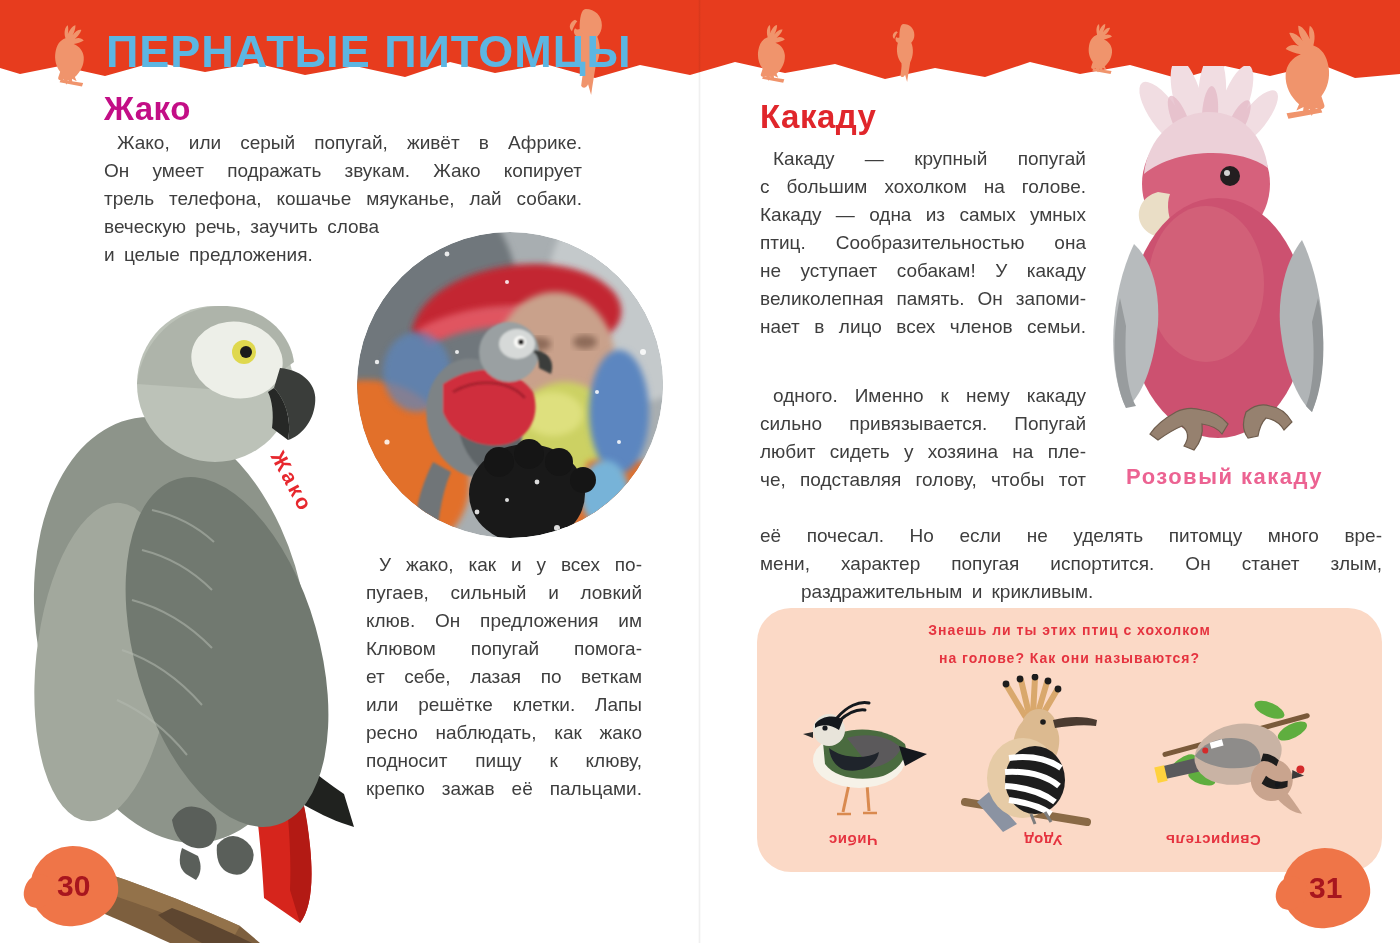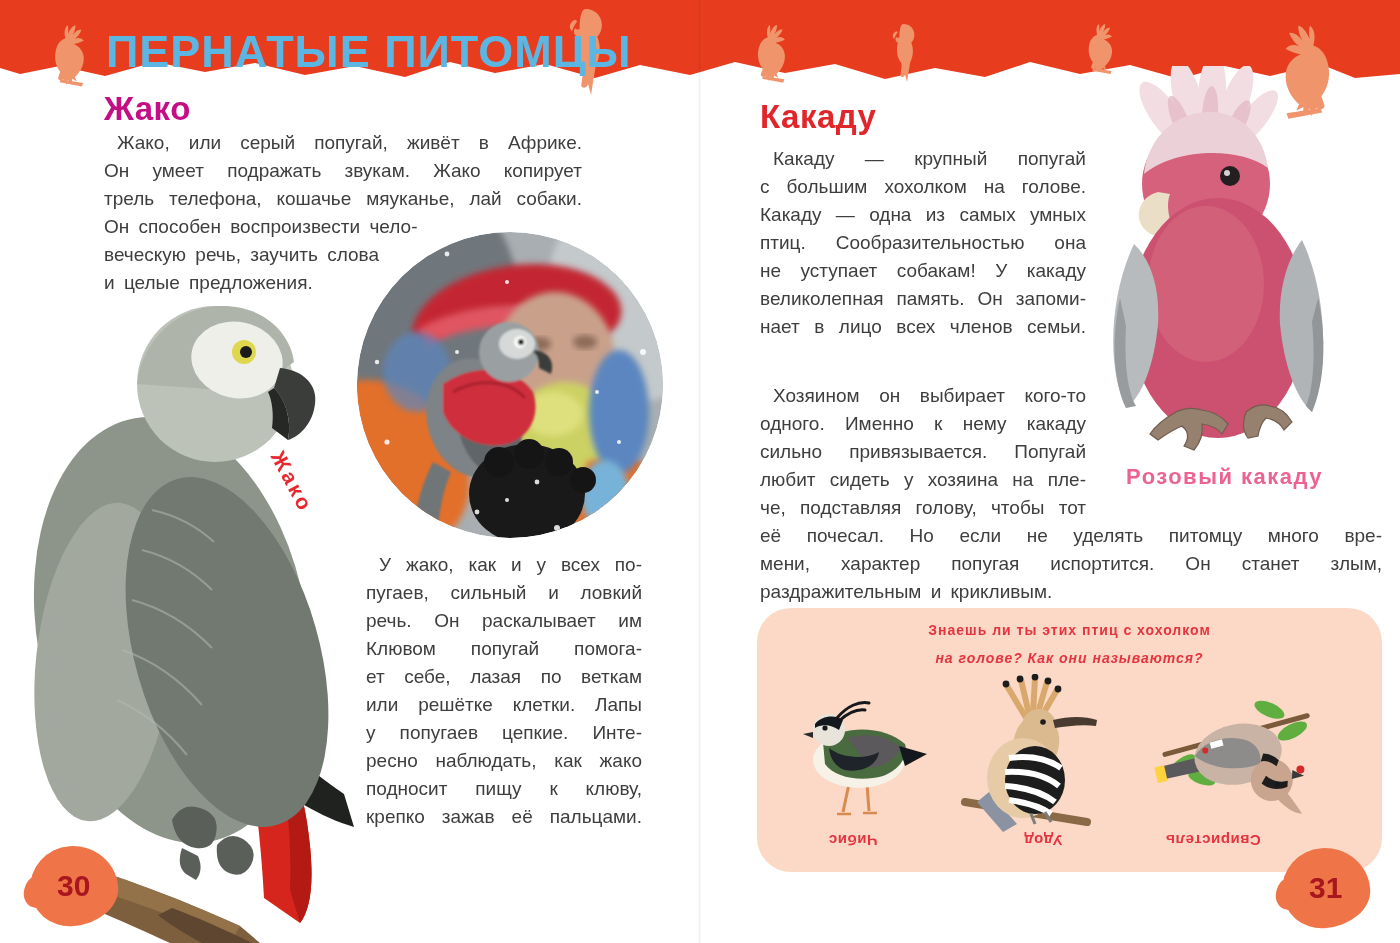--- a/index.html
+++ b/index.html
@@ -25,40 +25,40 @@
   .fold{position:absolute;left:698px;top:0;width:3px;height:943px;
     background:linear-gradient(to right,rgba(0,0,0,0),rgba(0,0,0,0.06),rgba(0,0,0,0));z-index:5;}
   .sil{position:absolute;z-index:2;fill:#F0946C;}
   
   .page-heading{position:absolute;margin:0;font-size:33px;font-weight:800;letter-spacing:0.5px;}
   .h-zhako{left:104px;top:90px;color:#C30E86;}
   .h-kakadu{left:760px;top:98px;color:#E0262B;}
   .bodytext{position:absolute;font-size:19px;line-height:28px;color:#3E3E3E;word-spacing:4px;}
   .tline{text-align:justify;text-align-last:justify;}
   [data-ragged="all"] .tline{text-align:left;text-align-last:left;}
-  .tline.ragged{text-align-last:left;}
+  .tline.ragged{text-align-last:left;margin-left:41px;}
   [data-indent="true"] .tline:first-child{text-indent:13px;}
   
   .circle-photo{position:absolute;left:357px;top:232px;width:306px;height:306px;border-radius:50%;}
   .grey-parrot{position:absolute;left:22px;top:300px;width:335px;height:643px;}
   .galah{position:absolute;left:1106px;top:66px;width:230px;height:400px;}
   .caption-zhako{
     position:absolute;left:287px;top:447px;color:#E7282E;font-size:21px;font-weight:700;
     letter-spacing:3px;transform:rotate(62deg);transform-origin:left top;white-space:nowrap;
   }
   .caption-galah{
     position:absolute;left:1126px;top:464px;width:190px;color:#EC6392;font-size:22px;
     font-weight:700;letter-spacing:1.5px;white-space:nowrap;
   }
   
   .quiz{position:absolute;left:757px;top:608px;width:625px;height:264px;background:#FBD9C6;border-radius:34px;}
   .quiz-q{position:absolute;left:0;width:625px;text-align:center;color:#E5333F;
     font-size:14px;font-weight:700;letter-spacing:1px;}
   .quiz-q1{top:14px;}
-  .quiz-q2{top:42px;font-style:italic;}
+  .quiz-q2{top:42px;}
   .quiz-bird{position:absolute;}
   .answer{
     position:absolute;top:224px;transform:rotate(180deg);color:#E5333F;
     font-size:15px;font-weight:700;letter-spacing:0.5px;text-align:center;
   }
   .answer-1{left:36px;width:120px;}
   .answer-2{left:226px;width:120px;}
   .answer-3{left:376px;width:160px;}
   
   .badge{
@@ -122,21 +122,20 @@
   <div class="fold"></div>
 
   <h2 class="page-heading h-zhako">Жако</h2>
 
   <div class="bodytext" style="left:104px;top:129px;width:478px" data-indent="true">
       <div class="tline">Жако, или серый попугай, живёт в Африке.</div>
       <div class="tline">Он умеет подражать звукам. Жако копирует</div>
       <div class="tline">трель телефона, кошачье мяуканье, лай собаки.</div>
     </div>
   <div class="bodytext" style="left:104px;top:213px;width:330px" data-ragged="all">
-      <div class="tline">Он способен воспроизвести чело-</div>
       <div class="tline">веческую речь, заучить слова</div>
       <div class="tline">и целые предложения.</div>
     </div>
 
   <svg class="circle-photo" viewBox="0 0 306 306">
     <defs>
       <clipPath id="circ">
           <circle cx="153" cy="153" r="153"></circle>
         </clipPath>
       <filter id="blur3">
@@ -246,25 +245,24 @@
       <path d="M195,545 q12,-14 26,-6 q16,10 8,26 q-8,14 -22,8 q-14,-6 -12,-28"></path>
       <path d="M160,548 q-6,18 4,26 l10,6 q8,-10 2,-24 Z"></path>
     </g>
   </svg>
 
   <div class="caption-zhako">Жако</div>
 
   <div class="bodytext" style="left:366px;top:551px;width:276px" data-indent="true">
       <div class="tline">У жако, как и у всех по-</div>
       <div class="tline">пугаев, сильный и ловкий</div>
-      <div class="tline">речь. Он раскалывает им</div>
+      <div class="tline">клюв. Он предложения им</div>
       <div class="tline">Клювом попугай помога-</div>
       <div class="tline">ет себе, лазая по веткам</div>
       <div class="tline">или решётке клетки. Лапы</div>
-      <div class="tline">у попугаев цепкие. Инте-</div>
       <div class="tline">ресно наблюдать, как жако</div>
       <div class="tline">подносит пищу к клюву,</div>
       <div class="tline">крепко зажав её пальцами.</div>
     </div>
 
   <div class="badge badge-30">
     <span>30</span>
   </div>
 
   <h2 class="page-heading h-kakadu">Какаду</h2>
@@ -312,21 +310,20 @@
 
     <g fill="#96816f" stroke="#6f5d4d" stroke-width="1.2">
       <path d="M70,346 q-18,10 -26,22 l8,6 q14,-10 24,-14 q10,8 2,20 l10,4 q10,-12 8,-26 q14,2 20,10 l6,-10 q-10,-12 -26,-14 q-14,-4 -26,2 Z"></path>
       <path d="M140,346 q-6,16 2,26 l10,-2 q2,-12 8,-18 q12,2 18,12 l8,-8 q-8,-14 -22,-16 q-12,-4 -24,6 Z"></path>
     </g>
   </svg>
 
   <div class="caption-galah">Розовый какаду</div>
 
   <div class="bodytext" style="left:760px;top:382px;width:326px" data-indent="true">
-      <div class="tline">Хозяином он выбирает кого-то</div>
       <div class="tline">одного. Именно к нему какаду</div>
       <div class="tline">сильно привязывается. Попугай</div>
       <div class="tline">любит сидеть у хозяина на пле-</div>
       <div class="tline">че, подставляя голову, чтобы тот</div>
     </div>
   <div class="bodytext" style="left:760px;top:522px;width:622px" data-ragged="last">
       <div class="tline">её почесал. Но если не уделять питомцу много вре-</div>
       <div class="tline">мени, характер попугая испортится. Он станет злым,</div>
       <div class="tline ragged">раздражительным и крикливым.</div>
     </div>

